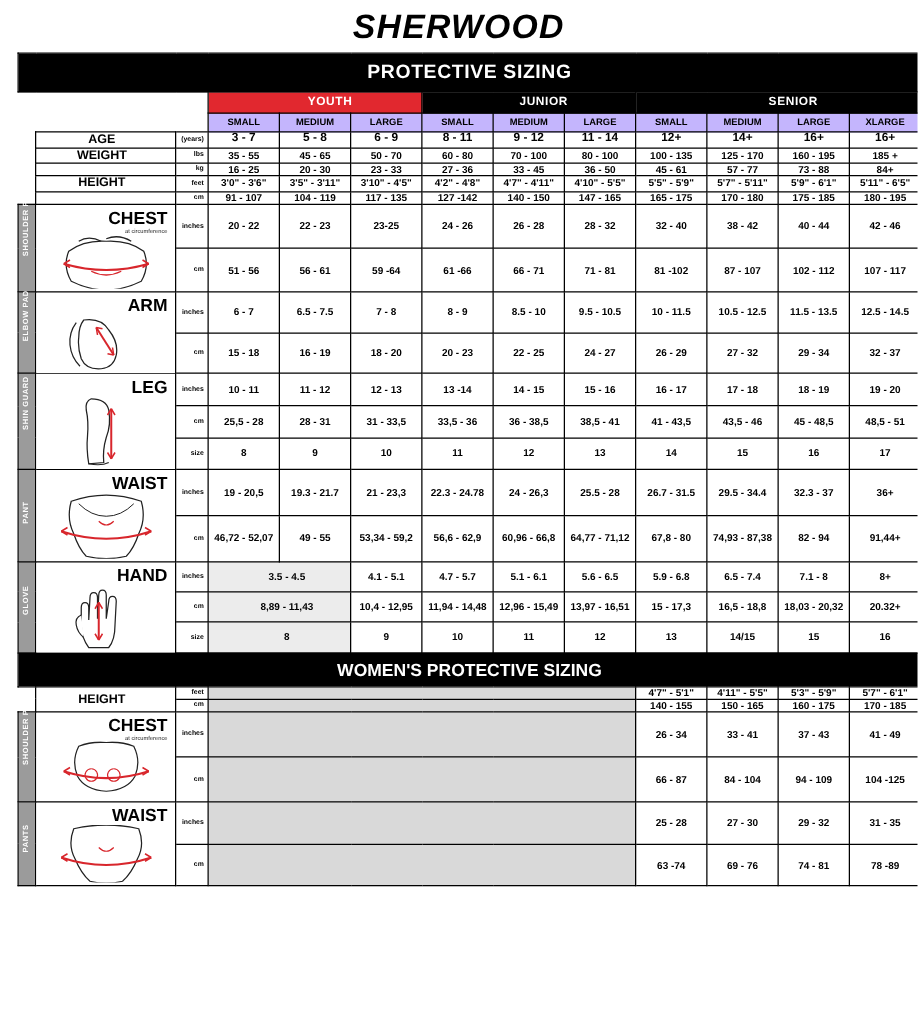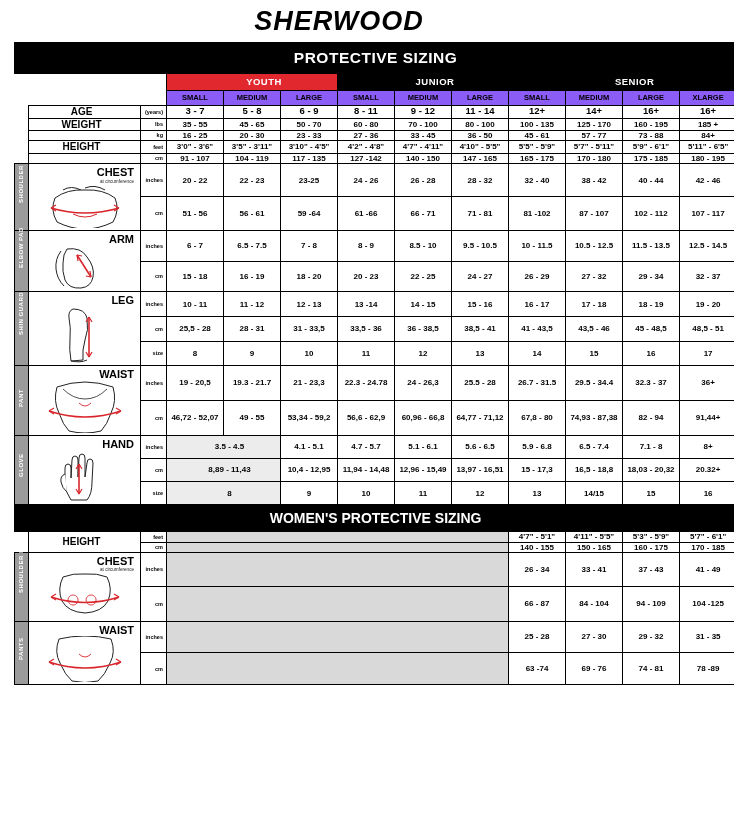--- a/index.html
+++ b/index.html
@@ -1,49 +1,49 @@
 <!DOCTYPE html>
 <html><head>
 <meta charset="utf-8">
 <style>
   html,body{margin:0;padding:0;background:#ffffff;}
   body{width:734px;height:816px;font-family:"Liberation Sans",sans-serif;color:#000;}
-  .page{width:678px;height:816px;position:relative;box-sizing:border-box;padding:0 14px;}
+  .page{width:734px;height:816px;position:relative;box-sizing:border-box;padding:0 14px;}
 
   
   .brand{height:42px;display:flex;align-items:center;justify-content:center;}
   .brand-word{font-family:"Liberation Sans",sans-serif;font-weight:bold;font-style:italic;
     font-size:27px;letter-spacing:1px;color:#000;}
 
   
   table{border-collapse:collapse;width:100%;table-layout:fixed;}
   td,th{border:1px solid #000;padding:0;text-align:center;vertical-align:middle;
         font-size:8.5px;line-height:1.15;}
 
   .title-band td{background:#000;color:#fff;font-size:15.5px;font-weight:bold;
        letter-spacing:.5px;height:30px;}
   .group-band td{height:16px;font-size:9.5px;font-weight:bold;color:#fff;letter-spacing:.5px;padding-left:24px;}
   .g-red{background:#e1282f;}
   .g-blk{background:#000;}
   .g-white{background:#ffffff;border:none !important;}
-  .size-band td{height:14px;font-size:7.5px;font-weight:bold;background:#8b5cf6;}
+  .size-band td{height:14px;font-size:7.5px;font-weight:bold;background:#c4b5fd;}
   .size-band td.blank{border:none;background:#fff;}
 
   .lbl{font-size:10px;font-weight:bold;padding-right:6px;}
   .unit{font-size:5.5px;font-weight:bold;text-align:right;padding-right:3px;color:#000;width:26px;}
   .val{font-size:8px;font-weight:bold;}
   .val-big{font-size:9.5px;font-weight:bold;}
 
   .sidecap{background:#9b9b9b;color:#fff;font-size:6px;font-weight:bold;
       letter-spacing:.5px;width:14px;}
   .sidecap span{display:block;transform:rotate(-90deg);white-space:nowrap;}
   .sideblank{border:none;background:#fff;width:14px;}
 
   .imgcell{width:112px;background:#fff;position:relative;padding:2px 0;}
-  .imgcell .cap{font-size:11px;font-weight:bold;text-align:right;padding-right:6px;display:block;}
+  .imgcell .cap{font-size:14px;font-weight:bold;text-align:right;padding-right:6px;display:block;}
   .imgcell .sub{font-size:4.6px;text-align:right;padding-right:6px;display:block;color:#222;}
   .figure{display:block;margin:0 auto;}
 
   .shade{background:#d9d9d9;}
   .lightshade{background:#ececec;padding-left:12px;}
 
   .wtitle td{background:#000;color:#fff;font-size:14px;font-weight:bold;height:26px;}
 
   .nb{border:none !important;}
 </style>

